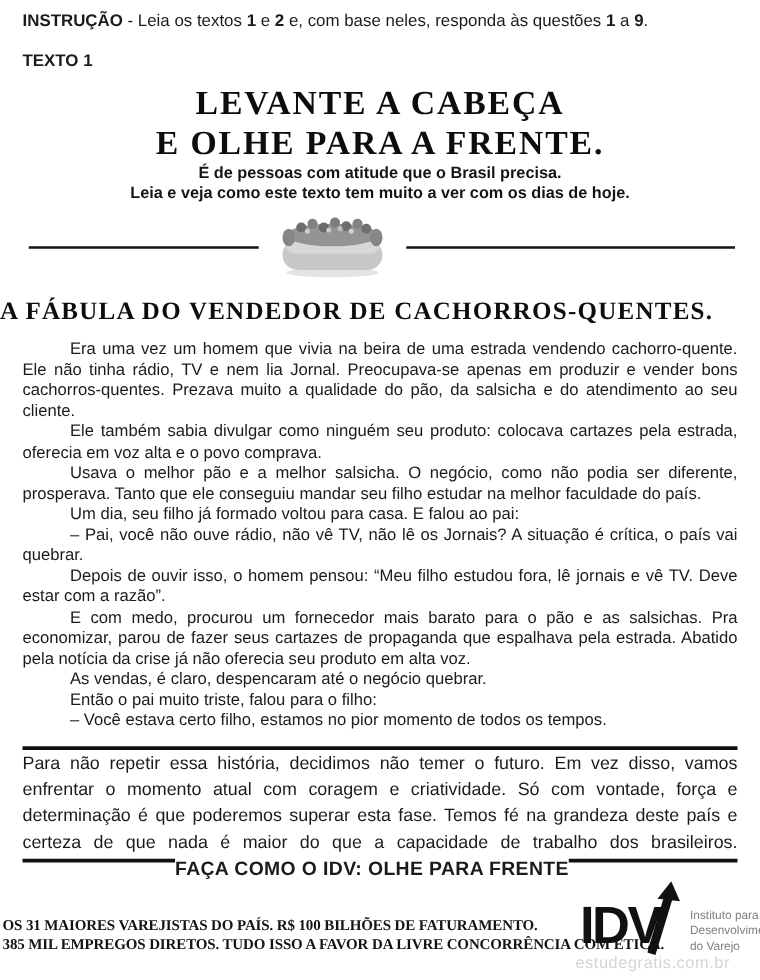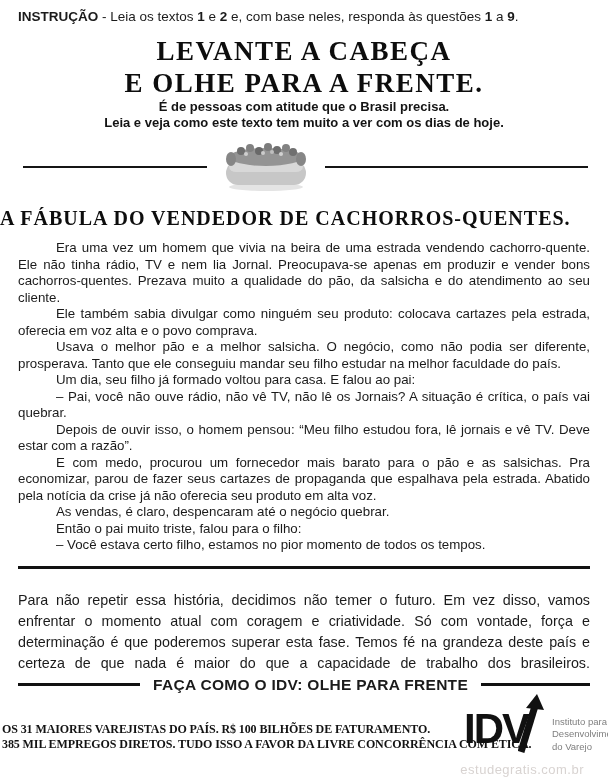--- a/index.html
+++ b/index.html
@@ -18,23 +18,23 @@
   .rule{height:2px;background:#151515;}
   .rule.left{width:184px;}
   .rule.right{flex:1;}
   .hotdog-wrap{margin:0 12px;flex:0 0 auto;}
   .fable-heading{margin:12px 0 0 0;text-align:left;
                  font-family:"Liberation Serif","DejaVu Serif",serif;font-weight:bold;
                  font-size:20px;letter-spacing:1px;color:#0d0d0d;}
   .story{margin:10px 18px 0 18px;}
   .story p{margin:0;font-size:13.3px;line-height:16.5px;text-align:justify;text-indent:38px;}
   .big-rule{margin:12px 18px 0 18px;height:3px;background:#111;}
-  .closing-para{margin:21px 18px 0 18px;font-size:14.3px;line-height:21px;
+  .closing-para{margin:1px 18px 0 18px;font-size:14.3px;line-height:21px;
                 text-align:justify;text-align-last:justify;}
-  .slogan-row{display:flex;align-items:center;margin:2px 18px 0 18px;gap:13px;}
+  .slogan-row{display:flex;margin:2px 18px 0 18px;gap:0;}
   .srule{height:3px;background:#111;}
   .srule.l{width:122px;}
   .srule.r{flex:1;}
   .slogan{font-size:15.5px;font-weight:bold;letter-spacing:0.3px;white-space:nowrap;}
   .footer{position:relative;height:80px;margin-top:4px;}
   .claims{position:absolute;left:2px;top:24px;
           font-family:"Liberation Serif","DejaVu Serif",serif;font-weight:bold;
           font-size:12px;line-height:15px;letter-spacing:-0.1px;white-space:nowrap;color:#131313;}
   .idv{position:absolute;left:464px;top:10px;width:84px;height:48px;}
   .idv-text{font-family:"Liberation Sans",sans-serif;font-weight:900;font-size:42px;
@@ -43,20 +43,21 @@
   .org{position:absolute;left:552px;top:18px;font-size:9.5px;line-height:12.5px;color:#7f7f7f;}
   .watermark{position:absolute;right:24px;top:762px;font-size:13px;color:#d8d3d1;letter-spacing:0.5px;}
 </style>
 </head>
 <body>
 
 <div class="page">
 
   <p class="instruction"><span class="b">INSTRUÇÃO</span><span> - Leia os textos </span><span class="b">1</span><span> e </span><span class="b">2</span><span> e, com base neles, responda às questões </span><span class="b">1</span><span> a </span><span class="b">9</span><span>.</span></p>
 
+  <p class="texto-label">TEXTO 1</p>
 
   <div class="poster">
     <div class="poster-title">LEVANTE A CABEÇA</div>
     <div class="poster-title">E OLHE PARA A FRENTE.</div>
     <div class="poster-subtitle">É de pessoas com atitude que o Brasil precisa.</div>
     <div class="poster-subtitle">Leia e veja como este texto tem muito a ver com os dias de hoje.</div>
   </div>
 
   <div class="hotdog-row">
     <div class="rule left"></div>

